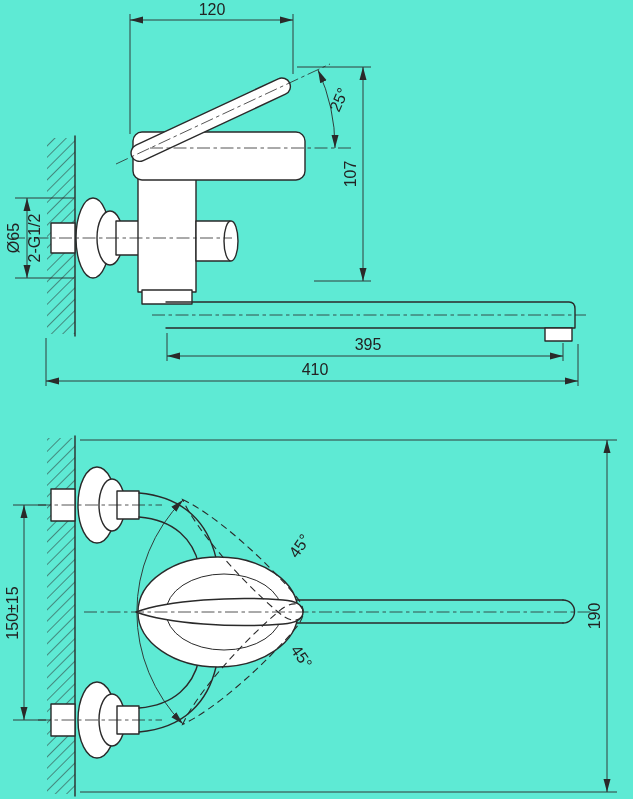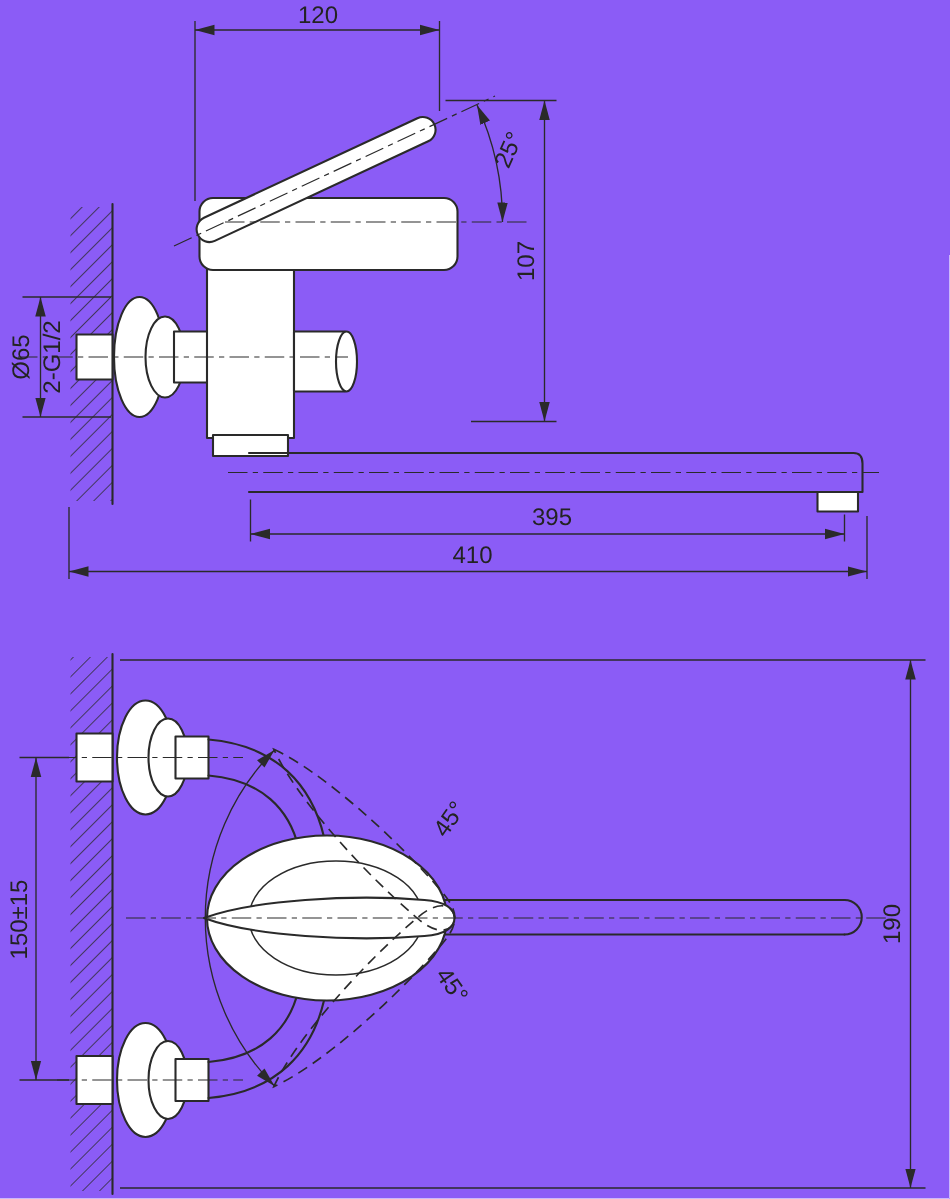--- a/index.html
+++ b/index.html
@@ -1,16 +1,16 @@
 <!DOCTYPE html>
 <html><head>
 <meta charset="utf-8">
 <style>
   html,body{margin:0;padding:0;background:#ffffff;}
-  .stage{position:relative;width:633px;height:799px;background:#8b5cf6;overflow:hidden;}
+  .stage{position:relative;width:633px;height:799px;background:#5eead4;overflow:hidden;}
   svg text{font-family:"Liberation Sans", sans-serif;font-size:16px;fill:#232323;}
   .objf{fill:#ffffff;stroke:#2a2a2a;stroke-width:1.4;stroke-linejoin:round;}
   .obj{fill:none;stroke:#2a2a2a;stroke-width:1.4;stroke-linejoin:round;stroke-linecap:round;}
   .thin{fill:none;stroke:#2a2a2a;stroke-width:1;}
   .dim{fill:none;stroke:#2a2a2a;stroke-width:0.9;}
   .ext{fill:none;stroke:#2a2a2a;stroke-width:0.9;}
   .cl{fill:none;stroke:#2a2a2a;stroke-width:0.8;stroke-dasharray:13 3.5 3.5 3.5;}
   .dash{fill:none;stroke:#2a2a2a;stroke-width:1.1;stroke-dasharray:7 4.5;}
   .dimtxt{text-anchor:middle;}
 </style>

